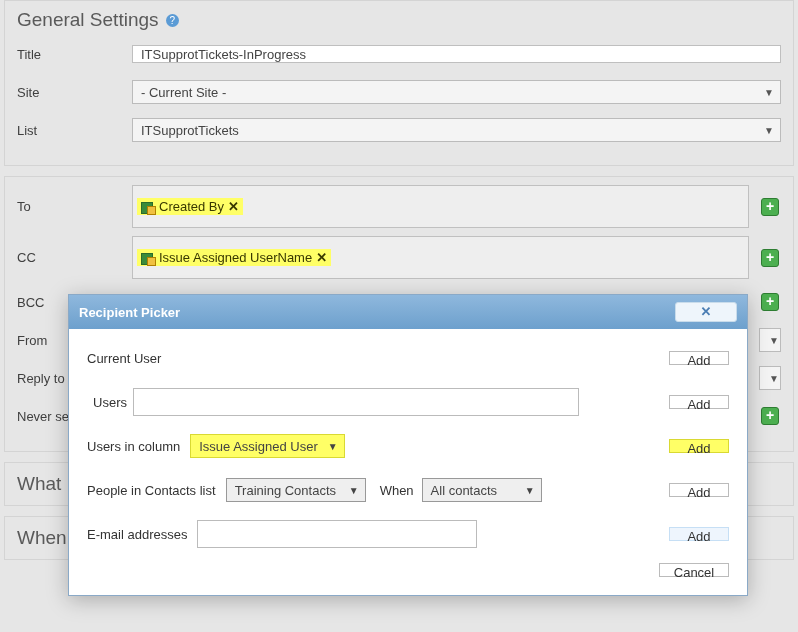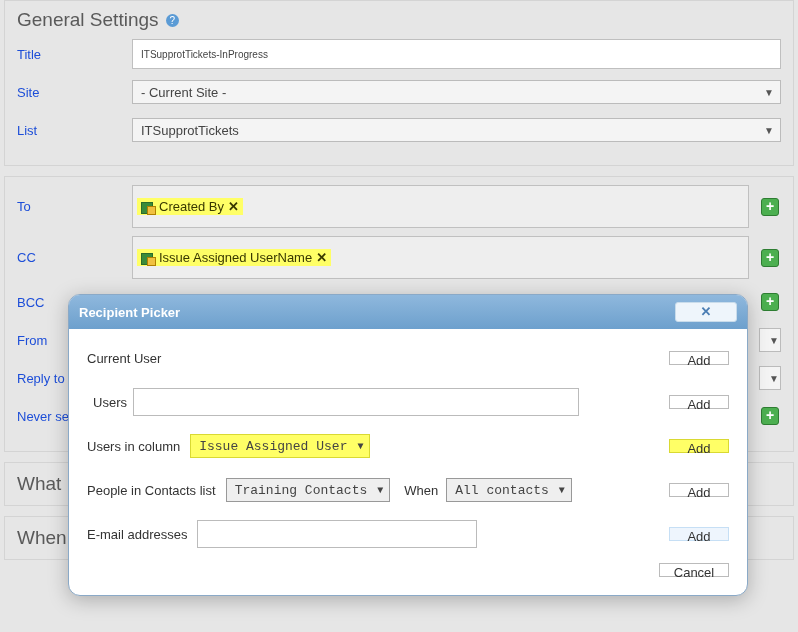--- a/index.html
+++ b/index.html
@@ -41,29 +41,29 @@
   }
   .form-row {
     display: flex;
     align-items: center;
     margin-bottom: 8px;
     min-height: 30px;
   }
   .form-label {
     width: 115px;
     font-size: 13px;
-    color: #1d4ed8;
+    color: #404040;
   }
   .text-input {
     flex: 1;
     height: 18px;
-    padding: 14px 8px;
+    padding: 2px 8px;
     border: 1px solid #bfbfbf;
     background: #fff;
-    font-size: 10px;
+    font-size: 13px;
     color: #444;
   }
   .select-input {
     flex: 1;
     height: 26px;
     padding: 2px 4px;
     border: 1px solid #bfbfbf;
     background: #efefef;
     font-size: 13px;
     color: #444;
@@ -154,21 +154,21 @@
   }
 
   
   .modal {
     position:absolute;
     left:68px; top:294px;
     width:680px;
     background:#fff;
     border:1px solid #8aa9c7;
     box-shadow:0 4px 20px rgba(0,0,0,0.25);
-    border-radius:12px;
+    border-radius:0;
     overflow:hidden;
   }
   .modal-header{
     height:34px;
     background:linear-gradient(#8fb8dd,#6da0cd);
     display:flex;
     align-items:center;
     justify-content:space-between;
     padding:0 10px;
     color:#fff;
@@ -221,21 +221,20 @@
   }
   .mselect{
     display:inline-flex;
     align-items:center;
     justify-content:space-between;
     height:24px;
     border:1px solid #999;
     background:#efefef;
     padding:0 6px 0 8px;
     font-size:13px;
-    font-family:Liberation Mono, monospace;
   }
   .mselect .caret{ font-size:10px; margin-left:10px; }
   .mselect.hl{ background:#ffff66; border-color:#d9d933; }
   .cancel-row{ display:flex; justify-content:flex-end; }
 </style>
 </head>
 <body>
 
 <div class="panel">
   <div class="panel-title">

